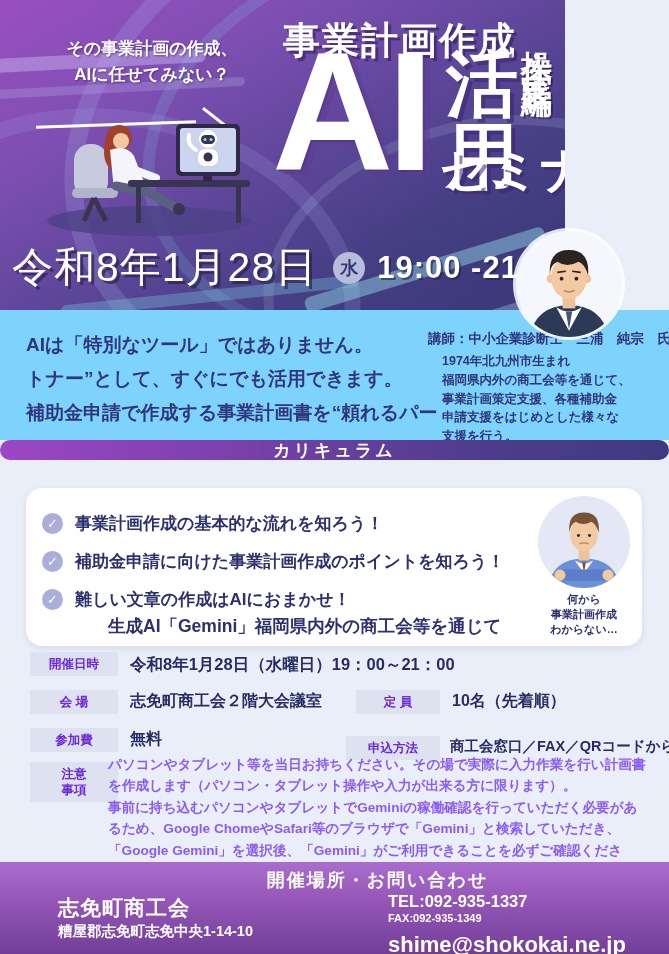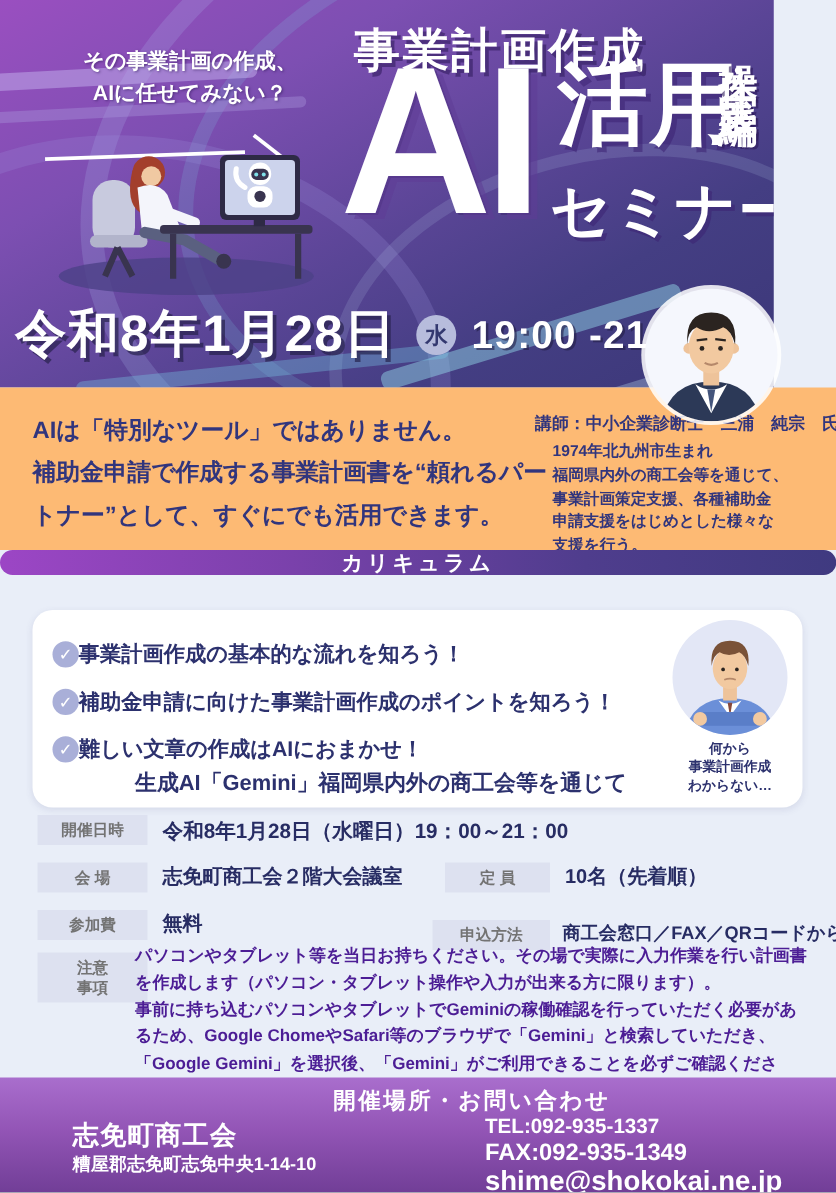--- a/index.html
+++ b/index.html
@@ -1,20 +1,20 @@
 <!DOCTYPE html>
 <html><head>
 <meta charset="utf-8">
 <style>
   html,body{margin:0;padding:0;}
   body{font-family:"Liberation Sans","DejaVu Sans",sans-serif;background:#555;}
   .poster{position:relative;width:669px;height:954px;margin:0 auto;overflow:hidden;background:#e9eef8;}
 
   
-  .hero{position:absolute;left:0;top:0;width:619px;height:310px;overflow:hidden;
+  .hero{position:absolute;left:0;top:0;width:565px;height:310px;overflow:hidden;
     background:linear-gradient(150deg,#9a4fc0 0%,#7d4fb2 28%,#5a4596 55%,#443e83 75%,#3b3778 100%);}
   .ring{position:absolute;border-radius:50%;}
   .ring1{width:760px;height:520px;left:60px;top:-140px;border:18px solid rgba(175,190,240,.20);transform:rotate(-12deg);}
   .ring2{width:600px;height:400px;left:140px;top:-70px;border:12px solid rgba(130,215,235,.16);transform:rotate(-10deg);}
   .ring3{width:460px;height:330px;left:-130px;top:110px;border:16px solid rgba(160,150,225,.22);transform:rotate(9deg);}
   .ring4{width:420px;height:280px;left:260px;top:120px;border:10px solid rgba(200,230,250,.14);transform:rotate(-14deg);}
   .streak{position:absolute;border-radius:6px;}
   .st1{left:-24px;top:54px;width:230px;height:14px;background:rgba(195,178,238,.50);transform:skewY(-3deg);}
   .st2{left:-30px;top:84px;width:275px;height:9px;background:rgba(172,152,222,.38);transform:skewY(-3deg);}
   .st3{left:300px;top:262px;width:250px;height:15px;background:rgba(150,225,238,.45);transform:rotate(-17deg);}
@@ -33,67 +33,67 @@
   .title-ai{position:absolute;left:272px;top:28px;color:#fff;font-size:168px;font-weight:900;line-height:1;
     letter-spacing:-6px;text-shadow:7px 5px 0 rgba(95,60,150,.55),2px 2px 0 rgba(60,40,110,.5);}
   .title-katsuyo{position:absolute;left:446px;top:48px;color:#fff;font-size:72px;font-weight:900;line-height:1;
     letter-spacing:2px;text-shadow:4px 4px 0 rgba(60,35,115,.55);}
   .title-seminar{position:absolute;left:440px;top:146px;color:#fff;font-size:48px;font-weight:900;line-height:1;
     letter-spacing:1px;text-shadow:3px 3px 0 rgba(60,35,115,.55);white-space:nowrap;}
   .edition{position:absolute;right:8px;top:26px;height:270px;color:#fff;font-size:31px;font-weight:900;
     writing-mode:vertical-rl;letter-spacing:7px;text-shadow:2px 2px 0 rgba(45,25,90,.6);}
 
   .date-row{position:absolute;left:12px;top:240px;display:flex;align-items:center;}
-  .date-txt{color:#fff;font-size:41px;font-weight:700;letter-spacing:1px;text-shadow:3px 3px 0 rgba(35,30,70,.65);white-space:nowrap;}
+  .date-txt{color:#fff;font-size:41px;font-weight:400;letter-spacing:1px;text-shadow:3px 3px 0 rgba(35,30,70,.65);white-space:nowrap;}
   .wk-circle{margin-left:16px;width:32px;height:32px;border-radius:50%;background:#b7bcdc;color:#33386f;
     font-size:18px;font-weight:bold;display:flex;align-items:center;justify-content:center;flex:0 0 auto;}
   .time-txt{margin-left:12px;color:#fff;font-size:31px;font-weight:900;letter-spacing:1px;text-shadow:2px 2px 0 rgba(35,30,70,.6);white-space:nowrap;}
 
   .avatar{position:absolute;left:516px;top:231px;width:106px;height:106px;border-radius:50%;background:#f5f7fd;
     overflow:hidden;z-index:6;box-shadow:0 0 0 3px rgba(255,255,255,.85);}
 
   
-  .intro{position:absolute;left:0;top:310px;width:669px;height:130px;background:#fdba74;}
+  .intro{position:absolute;left:0;top:310px;width:669px;height:130px;background:#7dd3fc;}
   .intro-copy{position:absolute;left:26px;top:18px;color:#31357d;font-size:19px;font-weight:bold;line-height:1.8;}
   .inst{position:absolute;left:428px;top:20px;color:#31357d;}
   .inst-title{font-size:13.5px;font-weight:bold;white-space:nowrap;}
   .inst-bio{margin-top:4px;margin-left:14px;font-size:12.5px;font-weight:600;line-height:1.5;}
 
   
   .band{position:absolute;left:0;top:440px;width:669px;height:20px;display:flex;align-items:center;justify-content:center;
     background:linear-gradient(90deg,#9c46c5 0%,#7a41ab 35%,#4f3d8d 70%,#3f3a80 100%);border-radius:14px;}
   .band-txt{color:#fff;font-size:17px;font-weight:900;letter-spacing:3px;}
 
   
   .main{position:absolute;left:0;top:470px;width:669px;height:392px;background:#e9eef8;}
   .card{position:absolute;left:26px;top:18px;width:616px;height:158px;background:#fff;border-radius:16px;
     box-shadow:0 2px 6px rgba(70,70,130,.12);}
   .chk-row{position:absolute;left:16px;display:flex;align-items:center;}
   .chk{width:21px;height:21px;border-radius:50%;background:#a9afd8;color:#fff;font-size:13px;font-weight:bold;
     display:flex;align-items:center;justify-content:center;flex:0 0 auto;}
-  .chk-label{margin-left:0;color:#2c316e;font-size:17px;font-weight:bold;white-space:nowrap;}
+  .chk-label{margin-left:12px;color:#2c316e;font-size:17px;font-weight:bold;white-space:nowrap;}
   .sub-label{position:absolute;left:82px;top:126px;color:#2c316e;font-size:17.5px;font-weight:bold;white-space:nowrap;}
   .worry{position:absolute;left:508px;top:8px;width:100px;text-align:center;}
   .worry-circle{width:92px;height:92px;margin:0 auto;border-radius:50%;background:#e3e7f6;overflow:hidden;}
   .worry-cap{margin-top:4px;color:#2c316e;font-size:11px;font-weight:bold;line-height:1.35;}
 
-  .lbl{position:absolute;background:#dde1f0;color:#737373;font-size:12.5px;font-weight:bold;
+  .lbl{position:absolute;background:#dde1f0;color:#6d28d9;font-size:12.5px;font-weight:bold;
     display:flex;align-items:center;justify-content:center;text-align:center;line-height:1.3;}
   .val{position:absolute;color:#272c63;font-weight:bold;white-space:nowrap;}
-  .notes{position:absolute;left:108px;top:284px;width:540px;color:#4c1d95;font-size:13.6px;font-weight:600;line-height:1.58;}
+  .notes{position:absolute;left:108px;top:284px;width:540px;color:#8b5cf6;font-size:13.6px;font-weight:600;line-height:1.58;}
   .notes p{margin:0;}
 
   
   .footer{position:absolute;left:0;top:862px;width:669px;height:92px;
     background:linear-gradient(180deg,#a96ecd 0%,#9355b6 45%,#713e97 100%);color:#fff;}
   .foot-head{position:absolute;left:0;top:6px;width:669px;text-align:center;font-size:18px;font-weight:900;letter-spacing:2px;padding-left:43px;}
   .foot-org{position:absolute;left:58px;top:32px;font-size:21px;font-weight:900;letter-spacing:1px;}
   .foot-addr{position:absolute;left:58px;top:60px;font-size:14.5px;font-weight:bold;}
   .foot-tel{position:absolute;left:388px;top:30px;font-size:16.5px;font-weight:900;}
-  .foot-fax{position:absolute;left:388px;top:50px;font-size:19px;font-weight:900;}
+  .foot-fax{position:absolute;left:388px;top:50px;font-size:11px;font-weight:900;}
   .foot-mail{position:absolute;left:388px;top:70px;font-size:22px;font-weight:900;}
 </style>
 </head>
 <body>
 
 <div class="poster">
 
   <div class="hero">
     <div class="ring ring1"></div>
     <div class="ring ring2"></div>
@@ -165,22 +165,22 @@
       <circle cx="43" cy="45" r="1.8" fill="#2b2420"></circle>
       <circle cx="57" cy="45" r="1.8" fill="#2b2420"></circle>
       <path d="M39 39 l8 -1 M53 38 l8 1" stroke="#2b2420" stroke-width="1.6" fill="none"></path>
       <path d="M45 56 q5 3 10 0" stroke="#b5886a" stroke-width="1.6" fill="none"></path>
     </svg>
   </div>
 
   <div class="intro">
     <div class="intro-copy">
       <div>AIは「特別なツール」ではありません。</div>
+      <div>トナー”として、すぐにでも活用できます。</div>
       <div>補助金申請で作成する事業計画書を“頼れるパー</div>
-      <div>トナー”として、すぐにでも活用できます。</div>
     </div>
     <div class="inst">
       <div class="inst-title">講師：中小企業診断士　三浦　純宗　氏</div>
       <div class="inst-bio">
         <div>1974年北九州市生まれ</div>
         <div>福岡県内外の商工会等を通じて、</div>
         <div>事業計画策定支援、各種補助金</div>
         <div>申請支援をはじめとした様々な</div>
         <div>支援を行う。</div>
       </div>

